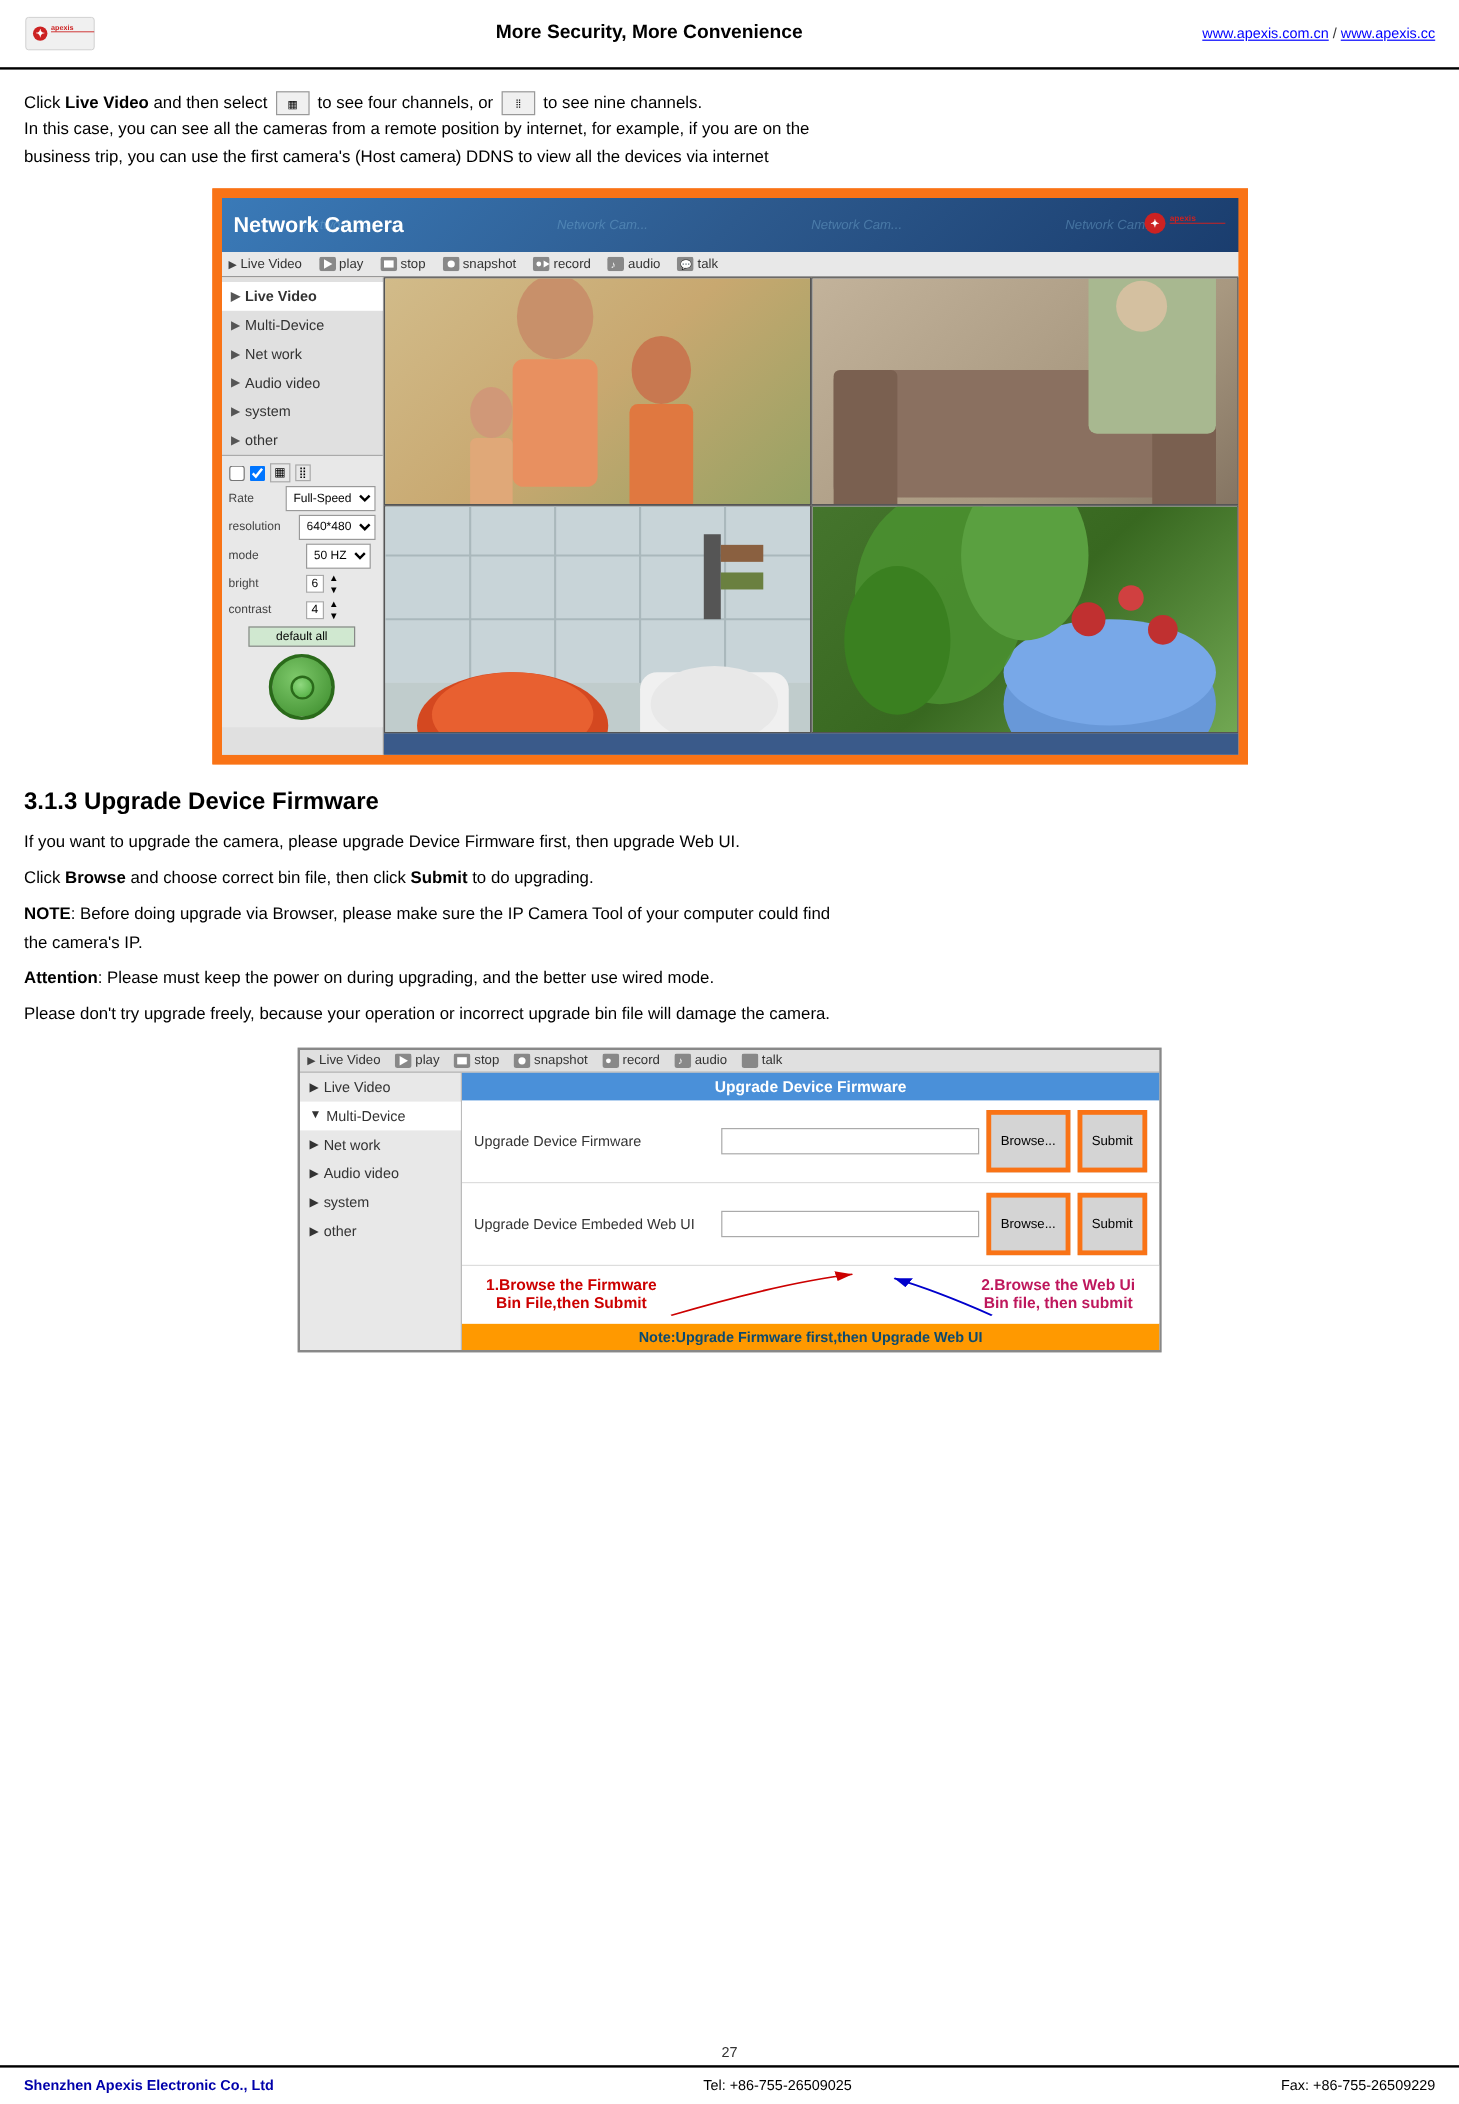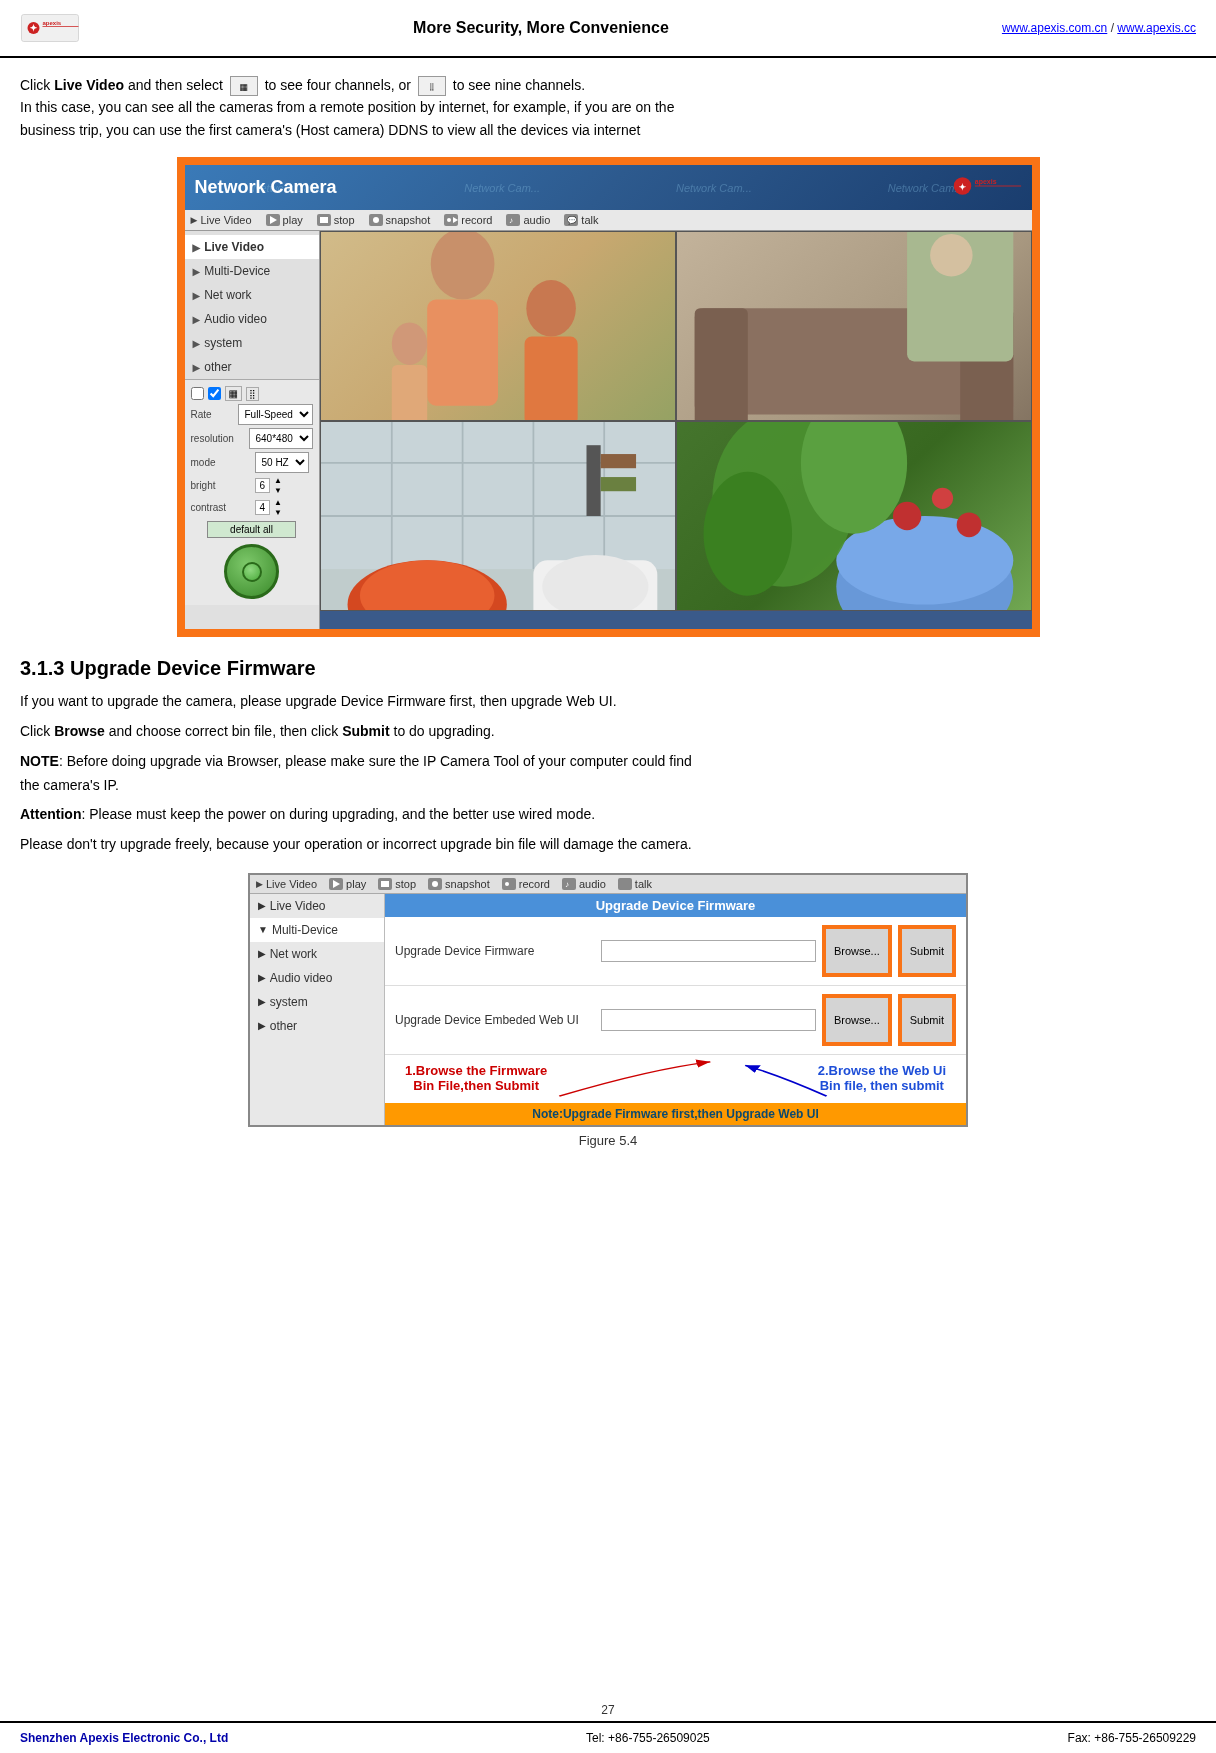--- a/index.html
+++ b/index.html
@@ -803,21 +803,21 @@
             </div>
 
             <div style="position:relative;padding:8px 20px 10px;background:#fff;">
               <div style="display:flex;justify-content:space-between;align-items:flex-start;">
                 <div style="color:#cc0000;font-weight:bold;font-size:13px;text-align:center;max-width:230px;">
                   <div>1.Browse  the Firmware</div>
                   <div>Bin File,then Submit</div>
                 </div>
 
                 <div style="flex:1;"></div>
-                <div style="color:#1d4ed8;font-weight:bold;font-size:13px;text-align:center;max-width:200px;">
+                <div style="color:#be185d;font-weight:bold;font-size:13px;text-align:center;max-width:200px;">
                   <div>2.Browse  the Web Ui</div>
                   <div>Bin file, then submit</div>
                 </div>
               </div>
 
               <svg style="position:absolute;top:0;left:0;width:100%;height:100%;pointer-events:none;" viewBox="0 0 500 70" preserveAspectRatio="none">
 
                 <path d="M 150 60 Q 230 20 280 10" stroke="#cc0000" stroke-width="2" fill="none" marker-end="url(#arrowRed)"></path>
 
                 <path d="M 380 60 Q 340 30 310 15" stroke="#0000cc" stroke-width="2" fill="none" marker-end="url(#arrowBlue)"></path>
@@ -831,21 +831,20 @@
                 </defs>
               </svg>
             </div>
 
             <div style="background:#ff9900;color:#0c4a6e;font-weight:bold;font-size:12px;text-align:center;padding:4px;">
               <span>Note:Upgrade Firmware first,then Upgrade Web UI</span>
             </div>
           </div>
         </div>
       </div>
-      <div class="figure-caption">Figure 5.4</div>
     </div>
 
   </div>
 
   <div class="footer-page">27</div>
 
   <div class="footer">
     <div style="font-weight:bold;color:#0000aa;font-size:12px;">Shenzhen Apexis Electronic Co., Ltd</div>
     <div>Tel: +86-755-26509025</div>
     <div>Fax: +86-755-26509229</div>

